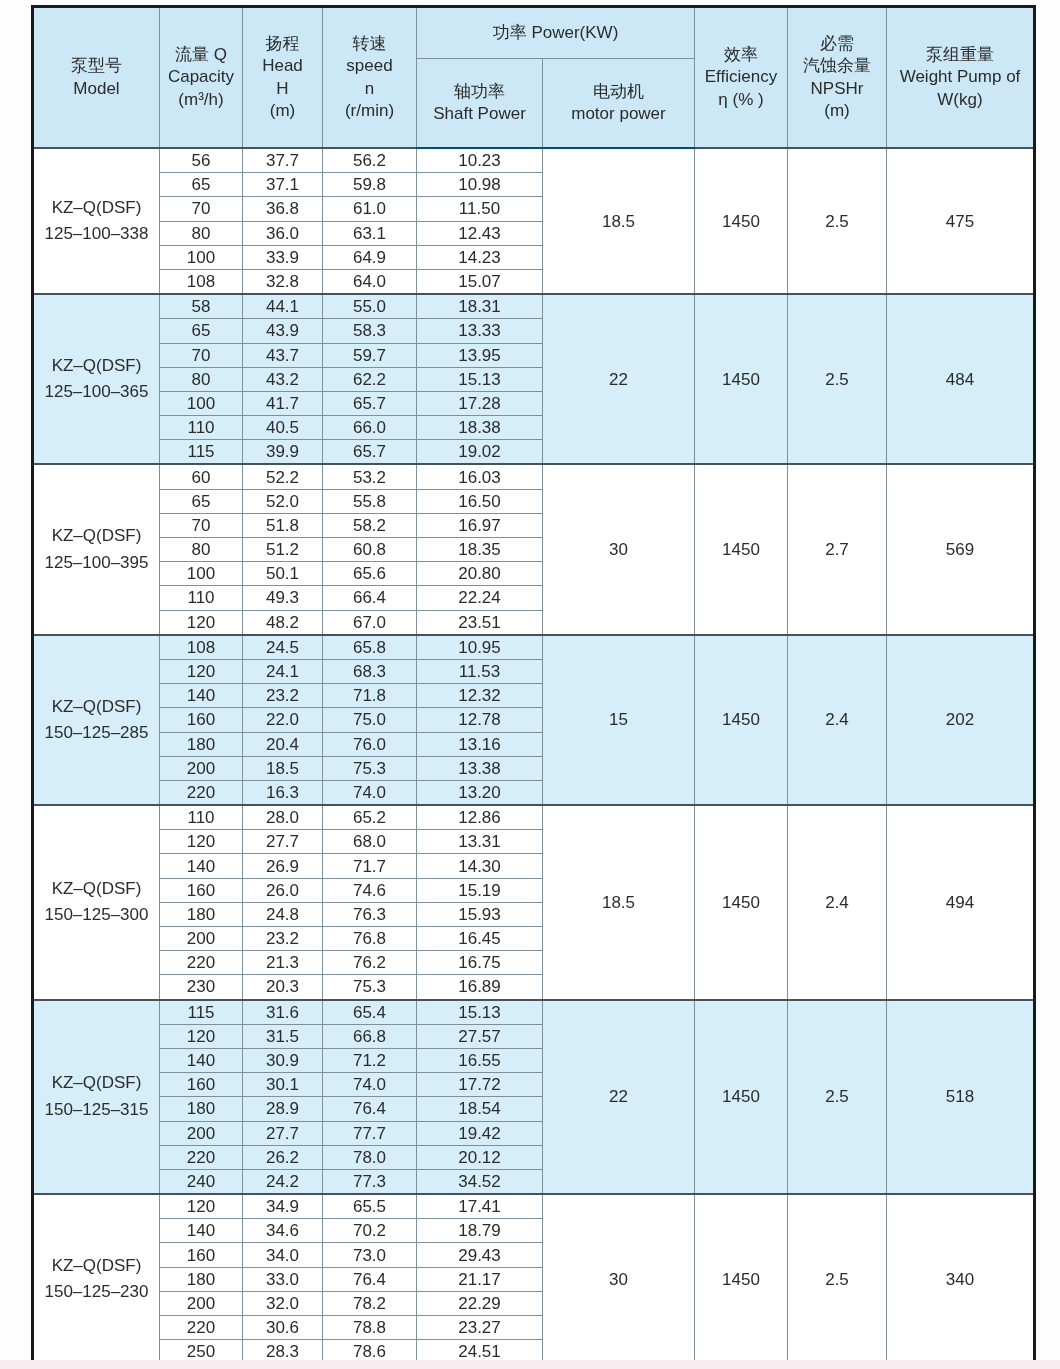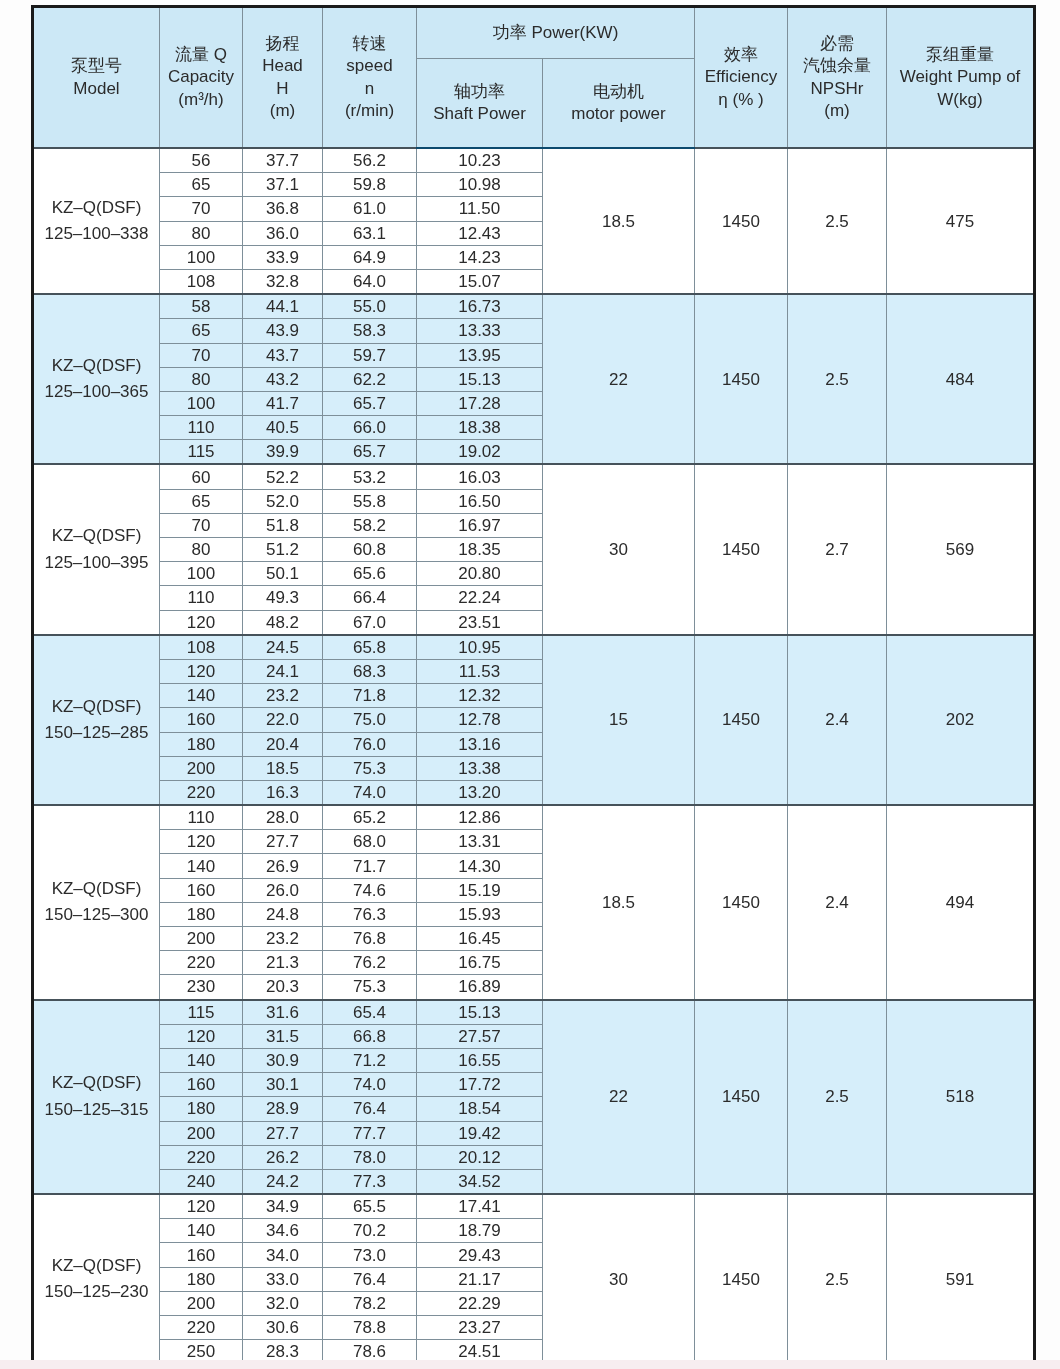--- a/index.html
+++ b/index.html
@@ -182,21 +182,21 @@
           <td class="num">15.07</td>
         </tr>
         <tr class="shaded block-start">
           <td class="model-cell" rowspan="7">
             <div>KZ–Q(DSF)</div>
             <div>125–100–365</div>
           </td>
           <td class="num">58</td>
           <td class="num">44.1</td>
           <td class="num">55.0</td>
-          <td class="num">16.73</td>
+          <td class="num">18.31</td>
           <td class="num" rowspan="7">22</td>
           <td class="num" rowspan="7">1450</td>
           <td class="num" rowspan="7">2.5</td>
           <td class="num" rowspan="7">484</td>
         </tr>
         <tr class="shaded ">
           <td class="num">65</td>
           <td class="num">43.9</td>
           <td class="num">58.3</td>
           <td class="num">13.33</td>
@@ -448,21 +448,21 @@
             <div>KZ–Q(DSF)</div>
             <div>150–125–230</div>
           </td>
           <td class="num">120</td>
           <td class="num">34.9</td>
           <td class="num">65.5</td>
           <td class="num">17.41</td>
           <td class="num" rowspan="7">30</td>
           <td class="num" rowspan="7">1450</td>
           <td class="num" rowspan="7">2.5</td>
-          <td class="num" rowspan="7">591</td>
+          <td class="num" rowspan="7">340</td>
         </tr>
         <tr class="">
           <td class="num">140</td>
           <td class="num">34.6</td>
           <td class="num">70.2</td>
           <td class="num">18.79</td>
         </tr>
         <tr class="">
           <td class="num">160</td>
           <td class="num">34.0</td>

